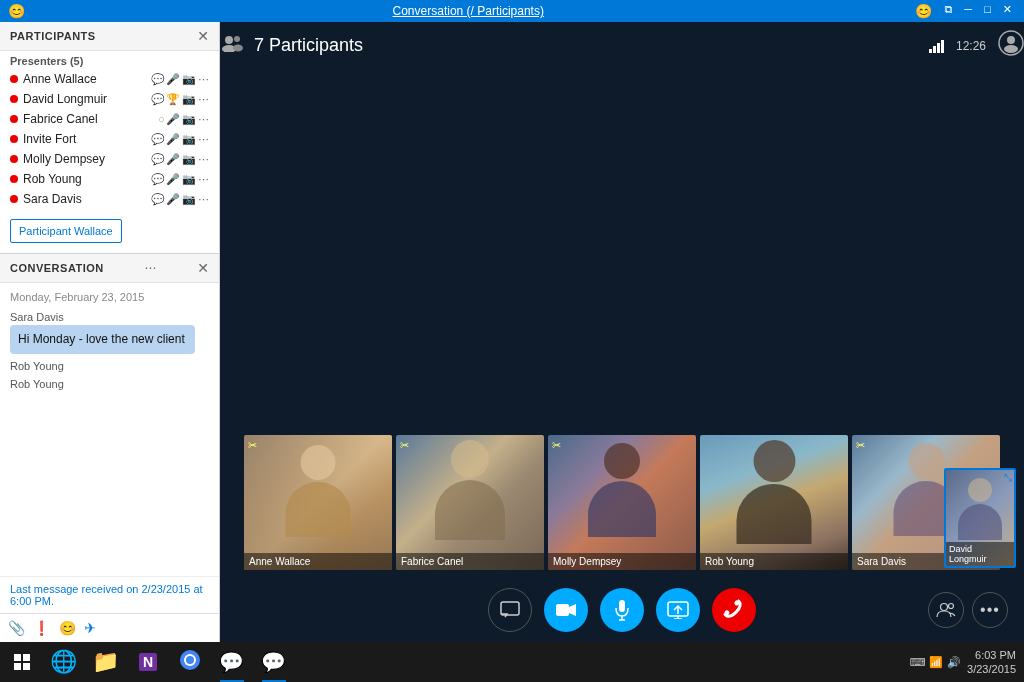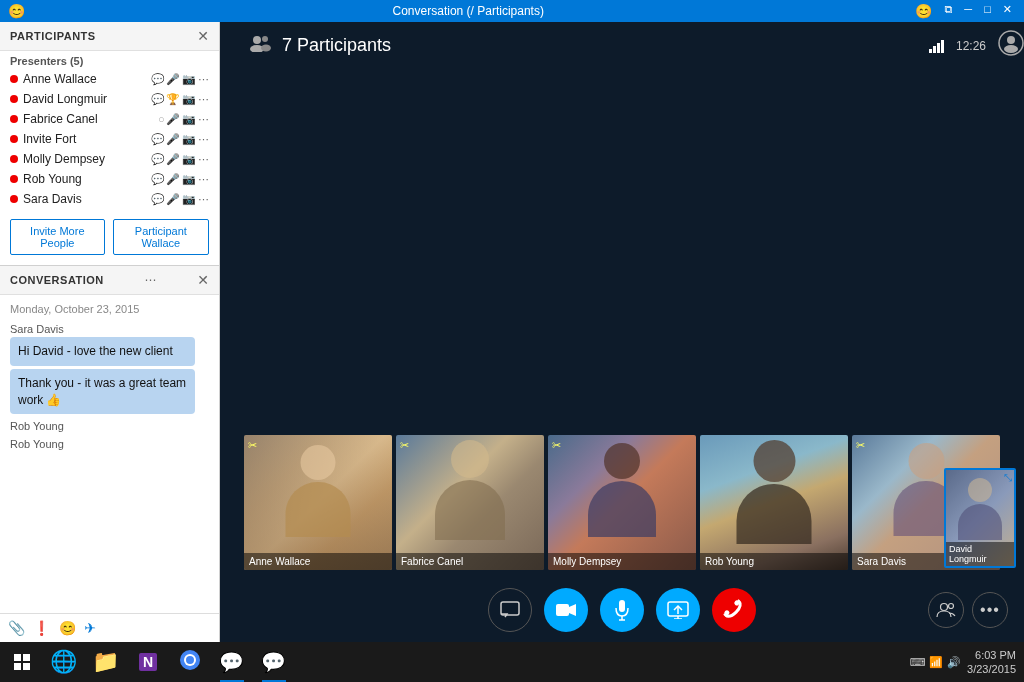--- a/index.html
+++ b/index.html
@@ -10,21 +10,21 @@
       height: 22px;
       background: #0078d7;
       display: flex;
       align-items: center;
       justify-content: space-between;
       padding: 0 8px;
       color: white;
       font-size: 12px;
     }
     .title-bar-left { display: flex; align-items: center; gap: 6px; }
-    .title-bar-title { flex: 1; text-align: center; font-size: 12px; }
+    .title-bar-title { flex: 1; text-align: center; font-size: 12px; text-decoration: underline; }
     .title-bar-controls { display: flex; gap: 4px; }
     .title-bar-controls span { cursor: pointer; font-size: 11px; padding: 0 4px; }
 
     
     .app-container {
       display: flex;
       height: calc(682px - 22px - 40px);
       background: #fff;
     }
 
@@ -161,21 +161,20 @@
       display: flex;
       flex-direction: column;
     }
 
     .video-header {
       display: flex;
       align-items: center;
       justify-content: space-between;
       padding: 8px 0;
       color: white;
-      margin-left: 28px;
     }
     .video-header-left { display: flex; align-items: center; gap: 10px; }
     .participants-icon { font-size: 18px; color: #aaa; }
     .participants-count { font-size: 18px; font-weight: 300; color: white; }
     .video-header-right { display: flex; align-items: center; gap: 12px; color: #ccc; font-size: 12px; }
 
     .video-main-area {
       flex: 1;
       display: flex;
       flex-direction: column;
@@ -424,42 +423,41 @@
           </div>
           <div class="participant-icons">
             <span class="p-icon">💬</span>
             <span class="p-icon">🎤</span>
             <span class="p-icon">📷</span>
             <span class="p-icon">⋯</span>
           </div>
         </div>
       </div>
       <div class="action-buttons">
-        <button class="action-btn">Invite More People</button>
         <button class="action-btn">Participant Wallace</button>
       </div>
     </div>
 
     <div class="conversation-section">
       <div class="conv-header">
         <span class="conv-header-title">CONVERSATION</span>
         <span style="cursor:pointer;color:#666;">⋯</span>
         <span style="cursor:pointer;color:#666;font-size:14px;">✕</span>
       </div>
       <div class="conv-messages">
-        <div class="conv-date">Monday, October 23, 2015</div>
+        <div class="conv-date">Monday, February 23, 2015</div>
 
         <div class="conv-sender">Sara Davis</div>
-        <div class="msg-bubble">Hi David - love the new client</div>
-        <div class="msg-bubble">Thank you - it was a great team work 👍</div>
+        <div class="msg-bubble">Hi Monday - love the new client</div>
 
         <div class="conv-sender">Rob Young</div>
 
         <div class="conv-sender">Rob Young</div>
       </div>
+      <div class="conv-last-msg">Last message received on 2/23/2015 at 6:00 PM.</div>
       <div class="conv-input-area">
         <div class="conv-input-icons">
           <span class="conv-icon">📎</span>
           <span class="conv-icon" style="color:#e00;">❗</span>
           <span class="conv-icon">😊</span>
           <span class="conv-icon send-icon">✈</span>
         </div>
       </div>
     </div>
 

